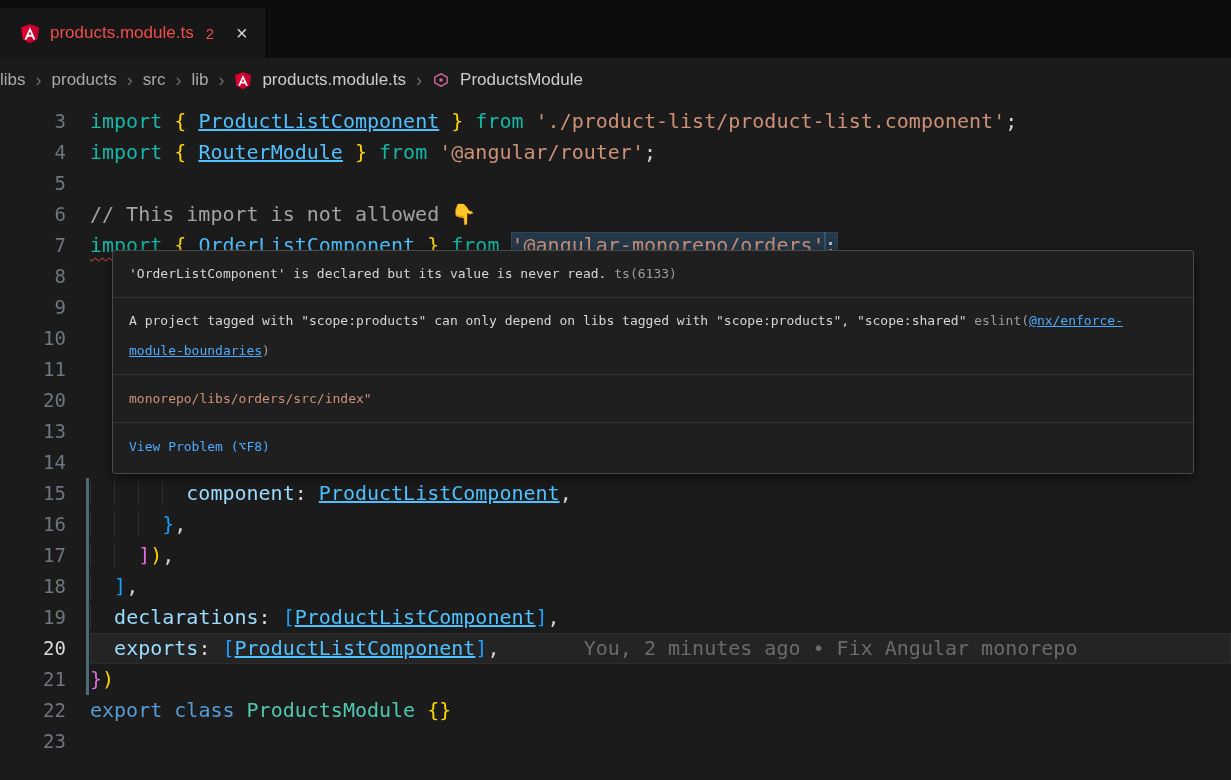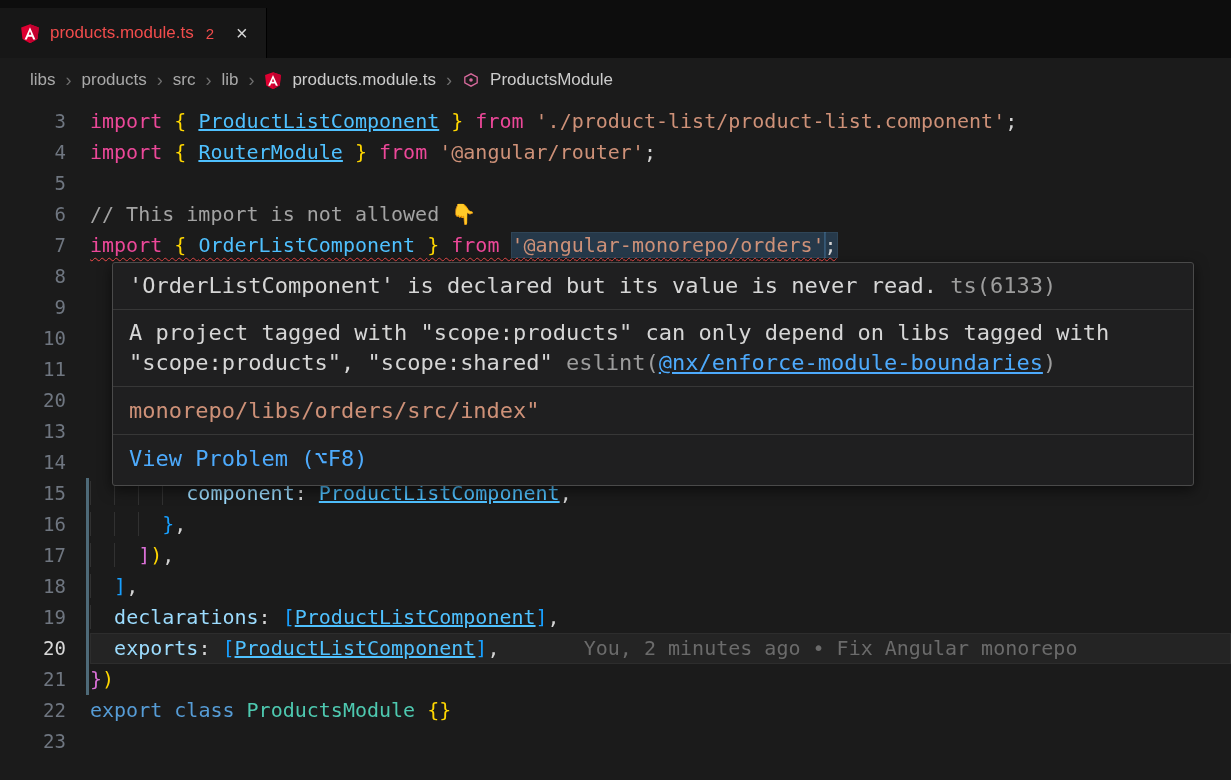--- a/index.html
+++ b/index.html
@@ -10,62 +10,62 @@
   .tabbar { height:58px; background:#0d0d0d; display:flex; align-items:flex-end; }
   .tab { height:50px; background:#171717; display:flex; align-items:center;
          padding:0 18px 0 20px; gap:10px; cursor:pointer; border-right:1px solid #000; }
   .tab-title { color:#f14c4c; font-size:17px; }
   .tab-badge { color:#f14c4c; font-size:15px; margin-left:2px; }
   .tab-close { color:#d7d7d7; font-size:20px; margin-left:12px; line-height:1; }
   .tab-icon svg, .bc-icon svg { display:block; }
 
   
   .breadcrumb { height:44px; background:#1b1b1b; display:flex; align-items:center;
-                padding-left:30px; gap:10px; color:#a9a9a9; font-size:17px; }
+                gap:10px; color:#a9a9a9; font-size:17px; }
   .bc-item { cursor:pointer; }
   .bc-item.bright { color:#cccccc; }
   .bc-sep { color:#6f6f6f; font-size:18px; }
   .bc-icon { display:flex; align-items:center; }
 
   
   .editor { position:relative; height:678px; display:flex; padding-top:4px;
             font-family:"DejaVu Sans Mono","Liberation Mono",monospace;
             font-size:20px; line-height:31px; }
   .gutter { width:90px; flex:none; text-align:right; padding-right:24px;
             color:#6f7680; font-size:19px; }
   .ln { height:31px; }
   .ln.current { color:#d8d8d8; }
   .code { flex:1; white-space:pre; position:relative; overflow:hidden; }
   .code-row { height:31px; }
   .code-row.current { background:rgba(255,255,255,0.045); outline:1px solid #2d2d2d; outline-offset:-1px; }
 
-  .tok.kw1 { color:#ec4899; }
+  .tok.kw1 { color:#14b8a6; }
   .tok.kw2 { color:#569CD6; }
   .tok.cls { color:#4FC1FF;text-decoration:underline; }
   .tok.typ { color:#4EC9B0; }
   .tok.prop { color:#9CDCFE; }
   .tok.str { color:#CE9178; }
   .tok.cmt { color:#a3a3a3; }
   .tok.pun { color:#D4D4D4; }
   .tok.b1 { color:#FFD700; }
   .tok.b2 { color:#DA70D6; }
   .tok.b3 { color:#179FFF; }
   .tok.ws { background:repeating-linear-gradient(to right,#313131 0,#313131 1px,transparent 1px,transparent 2ch); }
   .tok.sq { text-decoration:underline wavy #f14c4c; text-decoration-thickness:1px;
             text-underline-offset:5px; text-decoration-skip-ink:none; }
   .tok.hl { background:rgba(56,103,145,0.40); box-shadow:0 0 0 1px rgba(86,150,200,0.35); }
   .blame { color:#6b6b6b; margin-left:7ch; }
 
   .change-bar { position:absolute; left:86px; top:376px; width:3px; height:217px; background:#4e6a78; }
 
   
-  .hover { position:absolute; left:112px; right:37px; top:160px; z-index:5;
+  .hover { position:absolute; left:112px; right:37px; top:148px; z-index:5;
            background:#1f1f20; border:1px solid #4a4a4a; border-radius:3px;
            box-shadow:0 4px 14px rgba(0,0,0,0.55); color:#d6d6d6;
-           font-size:22px; line-height:30px; white-space:normal; }
+           font-size:13px; line-height:30px; white-space:normal; }
   .hsec { padding:8px 16px; border-bottom:1px solid #373737; }
   .dim { color:#9d9d9d; }
   .ml { margin-left:1ch; }
   .hlink { color:#4daafc; text-decoration:underline; cursor:pointer; }
   .hcode { white-space:pre; line-height:31px; }
   .hstatus { padding:9px 16px 11px 16px; display:flex; }
   .haction { color:#4daafc; cursor:pointer; }
 </style>
 </head>
 <body>

